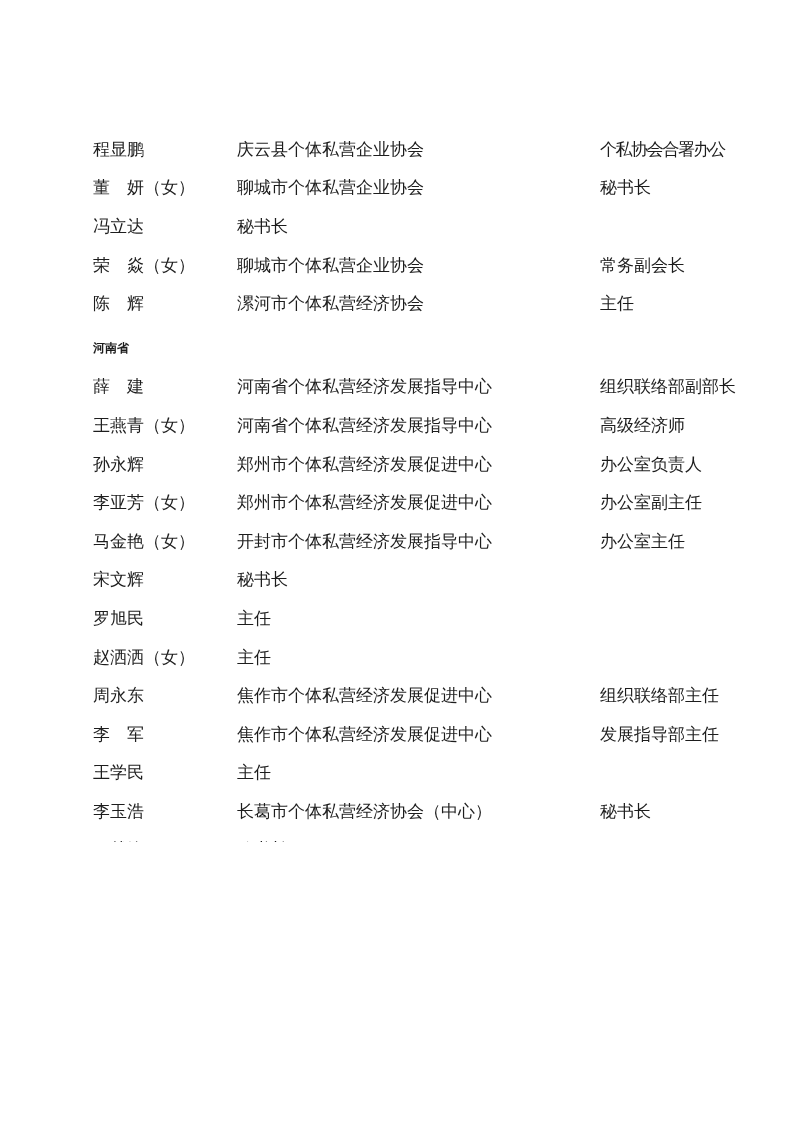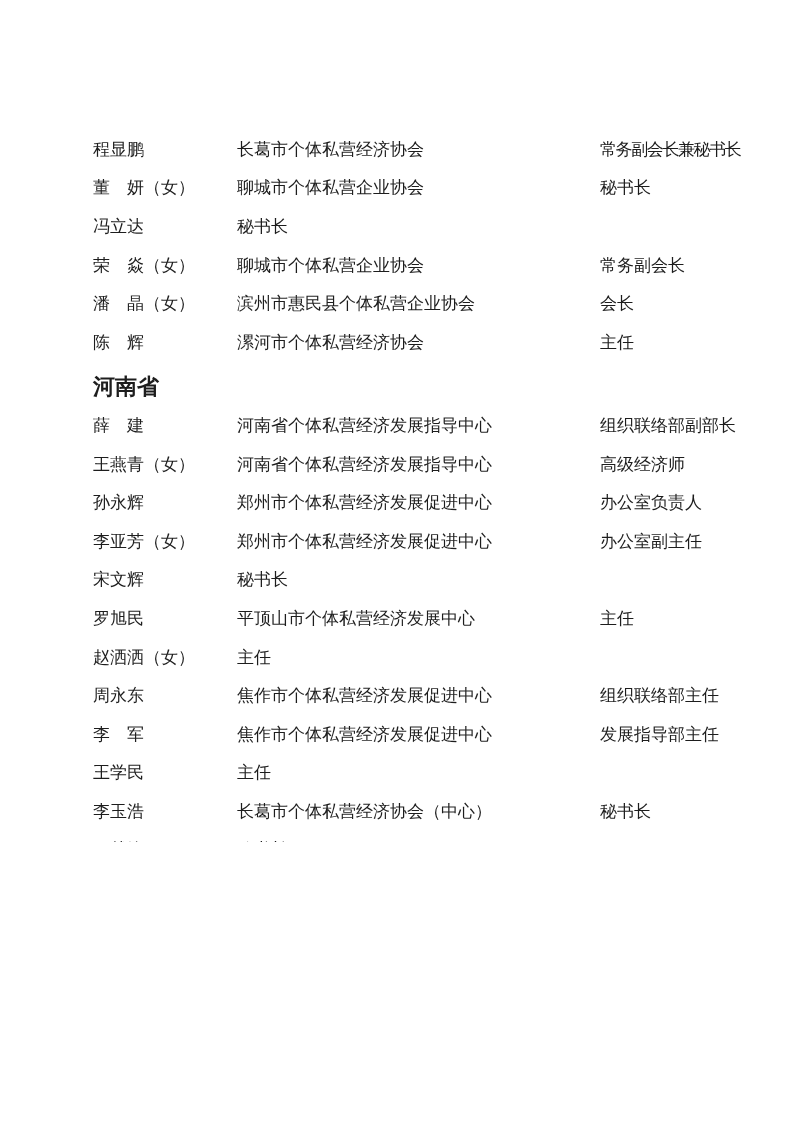--- a/index.html
+++ b/index.html
@@ -36,60 +36,55 @@
   .cell.org   { width: 363px; flex: 0 0 363px; }
   .cell.title { flex: 1 1 auto; }
   .cell.title.condensed { letter-spacing: -1.4px; }
   .section-header {
     display: flex;
     align-items: center;
     height: 38.6px;
     margin-top: 6px;
     font-family: "Liberation Sans", "DejaVu Sans", sans-serif;
     font-weight: bold;
-    font-size: 22px;
+    font-size: 12px;
   }
   .page-number {
     position: absolute;
     left: 0;
     right: 0;
     top: 1050px;
     text-align: center;
     font-size: 13px;
     color: #4d7c0f;
   }
 </style>
 </head>
 <body>
 
 <div class="page">
   <div class="roster" id="roster">
       <div class="row">
     <span class="cell name">程显鹏</span>
-    <span class="cell org">长葛市个体私营经济协会</span>
-    <span class="cell title condensed">常务副会长兼秘书长</span>
+    <span class="cell org">庆云县个体私营企业协会</span>
+    <span class="cell title condensed">个私协会合署办公</span>
   </div>
       <div class="row">
     <span class="cell name">董　妍（女）</span>
     <span class="cell org">聊城市个体私营企业协会</span>
     <span class="cell title">秘书长</span>
   </div>
       <div class="row">
     <span class="cell name">冯立达</span>
     <span class="cell title">秘书长</span>
   </div>
       <div class="row">
     <span class="cell name">荣　焱（女）</span>
     <span class="cell org">聊城市个体私营企业协会</span>
     <span class="cell title">常务副会长</span>
-  </div>
-      <div class="row">
-    <span class="cell name">潘　晶（女）</span>
-    <span class="cell org">滨州市惠民县个体私营企业协会</span>
-    <span class="cell title">会长</span>
   </div>
       <div class="row">
     <span class="cell name">陈　辉</span>
     <span class="cell org">漯河市个体私营经济协会</span>
     <span class="cell title">主任</span>
   </div>
       <div class="section-header">河南省</div>
       <div class="row">
     <span class="cell name">薛　建</span>
     <span class="cell org">河南省个体私营经济发展指导中心</span>
@@ -104,26 +99,30 @@
     <span class="cell name">孙永辉</span>
     <span class="cell org">郑州市个体私营经济发展促进中心</span>
     <span class="cell title">办公室负责人</span>
   </div>
       <div class="row">
     <span class="cell name">李亚芳（女）</span>
     <span class="cell org">郑州市个体私营经济发展促进中心</span>
     <span class="cell title">办公室副主任</span>
   </div>
       <div class="row">
+    <span class="cell name">马金艳（女）</span>
+    <span class="cell org">开封市个体私营经济发展指导中心</span>
+    <span class="cell title">办公室主任</span>
+  </div>
+      <div class="row">
     <span class="cell name">宋文辉</span>
     <span class="cell title">秘书长</span>
   </div>
       <div class="row">
     <span class="cell name">罗旭民</span>
-    <span class="cell org">平顶山市个体私营经济发展中心</span>
     <span class="cell title">主任</span>
   </div>
       <div class="row">
     <span class="cell name">赵洒洒（女）</span>
     <span class="cell title">主任</span>
   </div>
       <div class="row">
     <span class="cell name">周永东</span>
     <span class="cell org">焦作市个体私营经济发展促进中心</span>
     <span class="cell title">组织联络部主任</span>

